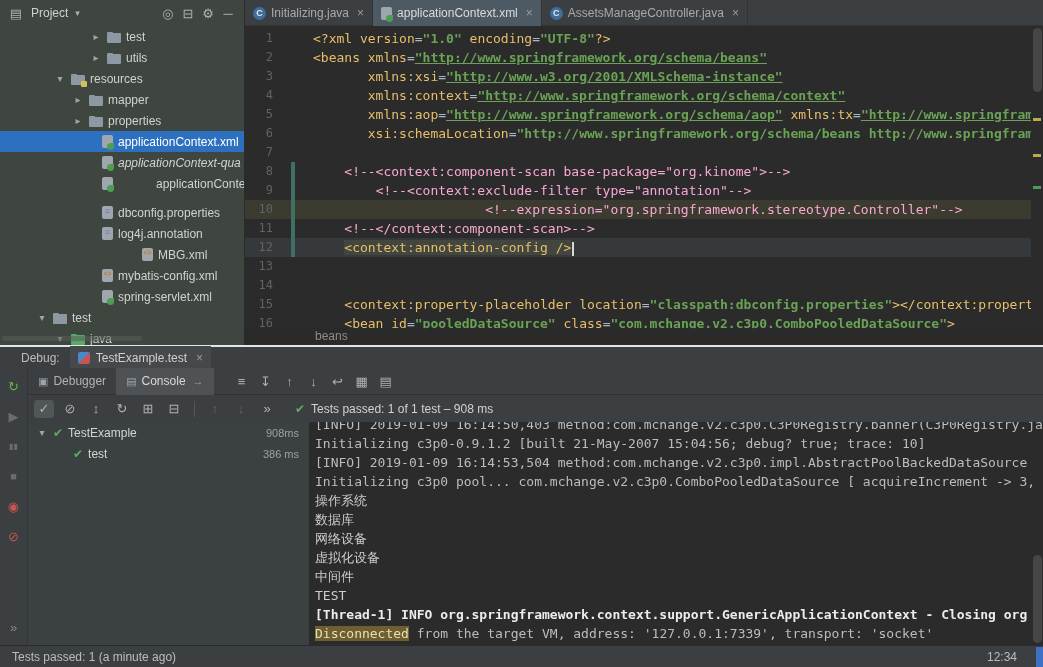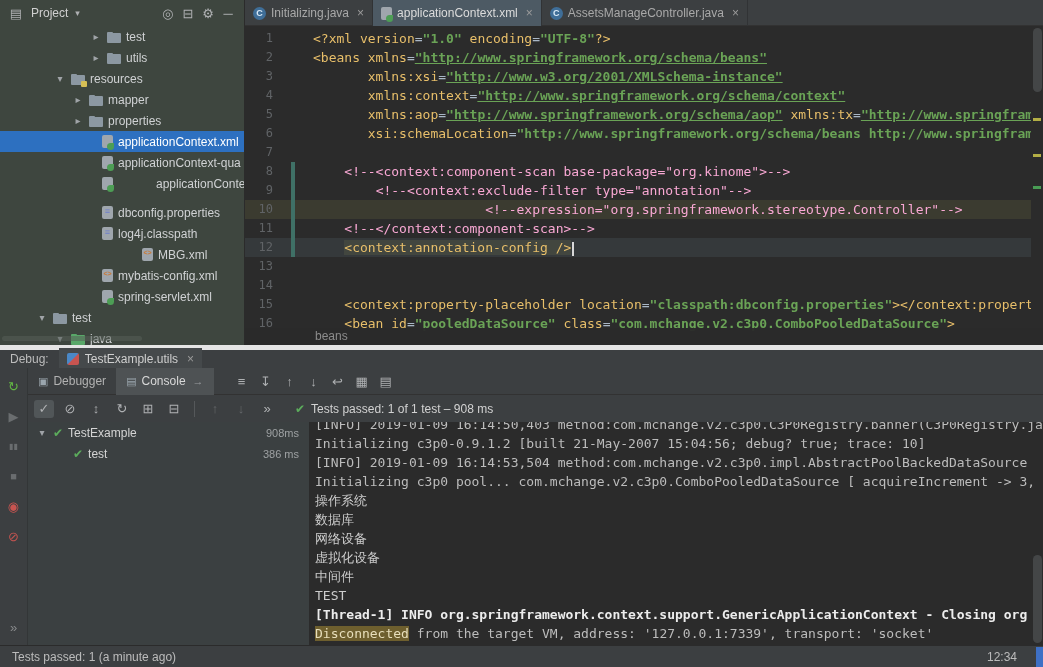--- a/index.html
+++ b/index.html
@@ -59,21 +59,21 @@
   .tk-c{color:#f9a8d4}
   .tk-th{color:#e8bf6a;background:#42463f}
   .caret{display:inline-block;width:2px;height:14px;background:#d8d8d8;vertical-align:middle;margin-left:1px}
   .crumbbar{position:absolute;left:0;bottom:0;width:100%;height:17px;line-height:17px;background:rgba(43,43,43,.96);color:#8c8c8c;padding-left:70px;font-size:12px}
   .esb{position:absolute;top:0;right:0;width:12px;height:100%}
   .esb .thumb{position:absolute;top:2px;right:1px;width:9px;height:64px;background:#5a5d5f;opacity:.55;border-radius:5px}
   .mark{position:absolute;right:2px;width:8px;height:3px}
   .mark.y1{top:92px;background:#b3ae45}.mark.y2{top:128px;background:#b3ae45}.mark.g1{top:160px;background:#499c54}
 
   
-  .dbg-header{position:absolute;left:0;top:345px;width:1043px;height:23px;background:#3c3f41;border-top:5px solid #e5e5e5;display:flex;align-items:center;gap:10px;padding-left:10px}
+  .dbg-header{position:absolute;left:0;top:345px;width:1043px;height:23px;background:#3c3f41;border-top:2px solid #e5e5e5;display:flex;align-items:center;gap:10px;padding-left:21px}
   .dbg-label{color:#bcbcbc}
   .dbg-session-tab{display:flex;align-items:center;gap:6px;background:#45494b;height:23px;padding:0 8px;color:#cfcfcf}
   .lstrip{position:absolute;left:0;top:368px;width:28px;height:277px;background:#3c3f41;border-right:1px solid #333637;display:flex;flex-direction:column;align-items:center;padding-top:10px;gap:14px}
   .strip-icon{width:18px;height:16px;display:inline-flex;align-items:center;justify-content:center;font-size:13px;color:#87898b}
   .strip-icon.dim{color:#6a6d6f}
   [data-name="rerun-icon"]{color:#62b543}
   [data-name="view-breakpoints-icon"],[data-name="mute-breakpoints-icon"]{color:#c75450}
   [data-name="pause-icon"]{font-size:8px;letter-spacing:0}
   [data-name="stop-icon"]{font-size:11px}
   .lstrip-bottom{margin-top:auto;margin-bottom:10px;display:flex;flex-direction:column;align-items:center}
@@ -168,35 +168,35 @@
       </div>
       <div class="trow" data-name="tree-item-properties" style="padding-left: 72px;">
         <span class="tarrow g-icon" data-name="collapsed-arrow-icon">▸</span>
         <span class="ficon" data-name="folder"></span>
         <span class="tlabel" data-name="tree-item-label">properties</span>
       </div>
       <div class="trow sel" data-name="tree-item-applicationcontext-xml" style="padding-left: 102px;">
         <span class="ficon" data-name="spring-file"></span>
         <span class="tlabel" data-name="tree-item-label">applicationContext.xml</span>
       </div>
-      <div class="trow" data-name="tree-item-applicationcontext-qua" style="padding-left: 102px;">
+      <div class="trow" data-name="tree-item-applicationcontext-qua" style="padding-left: 102px; font-style: italic;">
         <span class="ficon" data-name="spring-file"></span>
         <span class="tlabel" data-name="tree-item-label">applicationContext-qua</span>
       </div>
       <div class="trow" data-name="tree-item-applicationcontext-ser" style="padding-left: 102px; gap: 43px;">
         <span class="ficon" data-name="spring-file"></span>
         <span class="tlabel" data-name="tree-item-label">applicationContext-ser</span>
       </div>
       <div class="trow" data-name="tree-item-dbconfig-properties" style="padding-left: 102px; margin-top: 8px;">
         <span class="ficon" data-name="properties-file"></span>
         <span class="tlabel" data-name="tree-item-label">dbconfig.properties</span>
       </div>
       <div class="trow" data-name="tree-item-log4j-properties" style="padding-left: 102px;">
         <span class="ficon" data-name="properties-file"></span>
-        <span class="tlabel" data-name="tree-item-label">log4j.classpath</span>
+        <span class="tlabel" data-name="tree-item-label">log4j.annotation</span>
       </div>
       <div class="trow" data-name="tree-item-mbg-xml" style="padding-left: 102px; margin-left: 40px;">
         <span class="ficon" data-name="xml-file"></span>
         <span class="tlabel" data-name="tree-item-label">MBG.xml</span>
       </div>
       <div class="trow" data-name="tree-item-mybatis-config-xml" style="padding-left: 102px;">
         <span class="ficon" data-name="xml-file"></span>
         <span class="tlabel" data-name="tree-item-label">mybatis-config.xml</span>
       </div>
       <div class="trow" data-name="tree-item-spring-servlet-xml" style="padding-left: 102px;">
@@ -243,21 +243,21 @@
       <div class="mark y1" data-name="warning-stripe-mark"></div>
       <div class="mark y2" data-name="warning-stripe-mark"></div>
       <div class="mark g1" data-name="change-stripe-mark"></div>
     </div>
   </div>
 
   <div class="dbg-header" data-name="debug-toolwindow-header">
     <span class="dbg-label" data-name="debug-label">Debug:</span>
     <div class="dbg-session-tab" data-name="debug-session-tab">
       <span class="ficon" data-name="junit-config-icon"></span>
-      <span data-name="session-tab-label">TestExample.utils</span>
+      <span data-name="session-tab-label">TestExample.test</span>
       <span class="tab-close g-icon" data-name="close-icon">×</span>
     </div>
   </div>
 
   <div class="lstrip" data-name="debug-left-toolbar">
     <span id="lstrip-icons" style="display:contents"><span class="strip-icon g-icon" data-name="rerun-icon">↻</span><span class="strip-icon g-icon dim" data-name="resume-icon">▶</span><span class="strip-icon g-icon dim" data-name="pause-icon">▮▮</span><span class="strip-icon g-icon dim" data-name="stop-icon">■</span><span class="strip-icon g-icon" data-name="view-breakpoints-icon">◉</span><span class="strip-icon g-icon" data-name="mute-breakpoints-icon">⊘</span></span>
     <span class="lstrip-bottom" id="lstrip-bottom" data-name="hidden-toolbar-icons">
         <span class="strip-icon g-icon" data-name="hidden-icons-icon">»</span>
       </span>
   </div>

